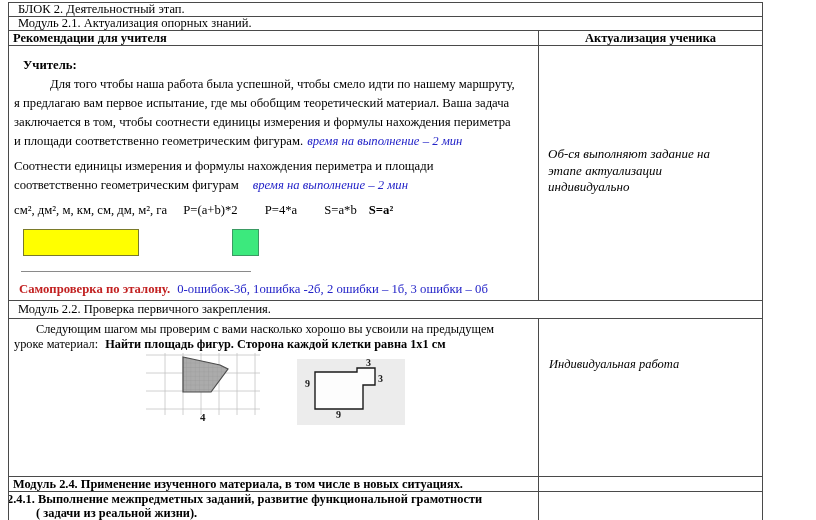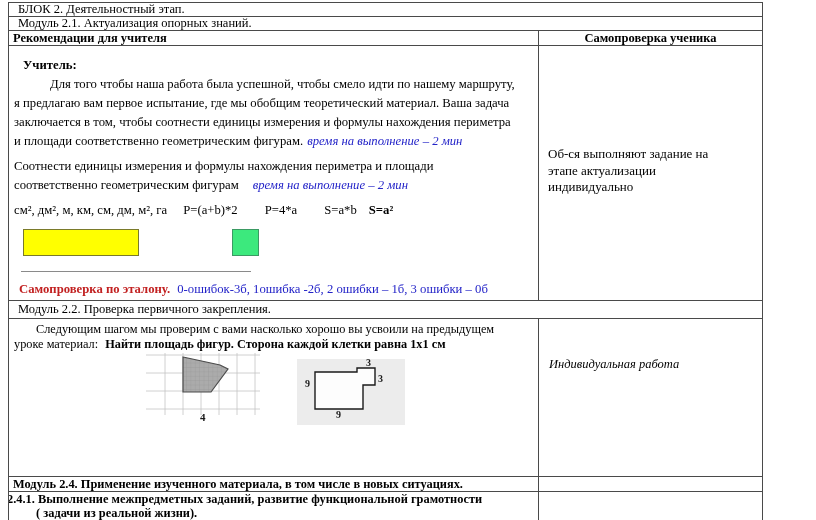--- a/index.html
+++ b/index.html
@@ -36,21 +36,21 @@
   .gapnote{margin-left:14px;}
   .sp{margin-left:4px;}
   .formulas{margin-top:6px;}
   .f1{margin-left:16px;}.f2{margin-left:27px;}.f3{margin-left:27px;}.f4{margin-left:12px;font-weight:bold;}
   .shapes{margin-top:9px;height:27px;margin-left:9px;}
   .yellow-rect{display:inline-block;width:114px;height:25px;background:var(--yellow,#ffff00);border:1px solid #7a7a2a;vertical-align:top;}
   .green-square{display:inline-block;width:25px;height:25px;background:var(--green,#3ce97d);border:1px solid #3b9a63;margin-left:93px;vertical-align:top;}
   .ansline{width:230px;border-top:1px solid #8a8a8a;margin:15px 0 0 7px;height:0;}
   .selfcheck{margin:8px 0 0 5px;font-size:12.7px;}
   .red{color:var(--red,#c22121);font-weight:bold;}
-  .c1 .cr{padding:100px 0 0 9px;font-size:13px;line-height:16.5px;}
+  .c1 .cr{padding:100px 0 0 9px;font-style:italic;font-size:13px;line-height:16.5px;}
   .note{width:185px;}
 
   
   .c2{height:158px;}
   .c2 .cl{padding:3px 28px 0 5px;font-size:12.3px;line-height:15.3px;}
   .p22{text-indent:22px;}
   .figures{position:relative;height:78px;}
   .fig1{position:absolute;left:128px;top:-8px;}
   .fig2{position:absolute;left:280px;top:2px;}
   .c2 .cr{padding:38px 0 0 10px;font-style:italic;font-size:12.5px;}
@@ -70,21 +70,21 @@
   <div class="row trow h14">
     <span>БЛОК 2. Деятельностный этап.</span>
   </div>
 
   <div class="row trow h14">
     <span>Модуль 2.1.  Актуализация опорных знаний.</span>
   </div>
 
   <div class="row split colhead h15">
     <div class="cl">Рекомендации для учителя</div>
-    <div class="cr">Самопроверка ученика</div>
+    <div class="cr">Актуализация ученика</div>
   </div>
 
   <div class="row split c1">
     <div class="cl">
       <p class="teacher">Учитель:</p>
       <p class="p1"><span>Для того чтобы наша работа была успешной, чтобы смело идти по нашему маршруту, я предлагаю вам первое испытание, где мы обобщим теоретический материал. Ваша задача заключается в том, чтобы соотнести единицы измерения и формулы нахождения периметра и площади соответственно геометрическим фигурам.</span><span class="blue italic sp">время на выполнение – 2 мин</span></p>
       <p class="task"><span>Соотнести единицы измерения и формулы нахождения периметра и площади соответственно геометрическим фигурам</span><span class="blue italic gapnote">время на выполнение – 2 мин</span></p>
       <p class="formulas">
         <span>см², дм², м, км, см, дм, м², га</span><span class="f1">P=(a+b)*2</span><span class="f2">P=4*a</span><span class="f3">S=a*b</span><span class="f4">S=a²</span>
       </p>

